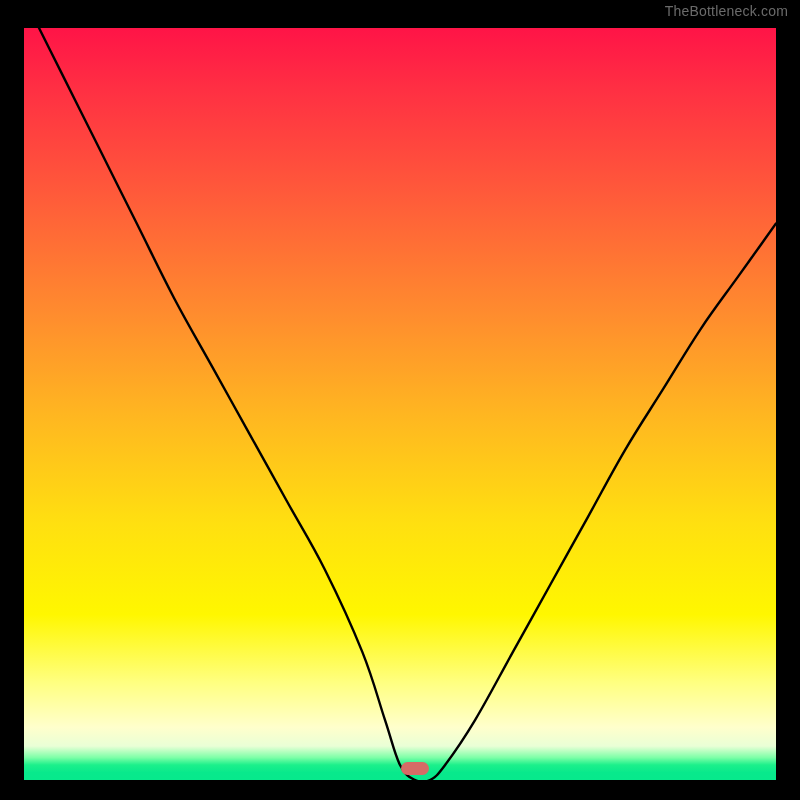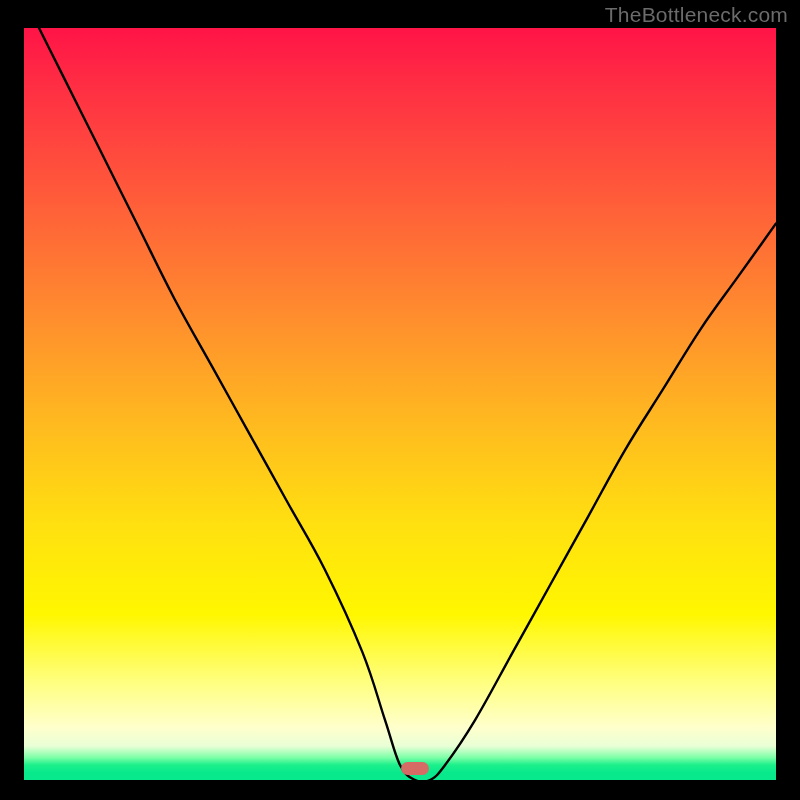--- a/index.html
+++ b/index.html
@@ -15,21 +15,21 @@
     position: relative;
     width: 800px;
     height: 800px;
     background: #000;
   }
   .attribution {
     position: absolute;
     top: 3px;
     right: 12px;
     color: #6b6b6b;
-    font-size: 21px;
+    font-size: 14px;
     font-weight: 500;
     letter-spacing: 0.2px;
     z-index: 5;
   }
   .plot-area {
     position: absolute;
     left: 24px;
     top: 28px;
     width: 752px;
     height: 752px;

